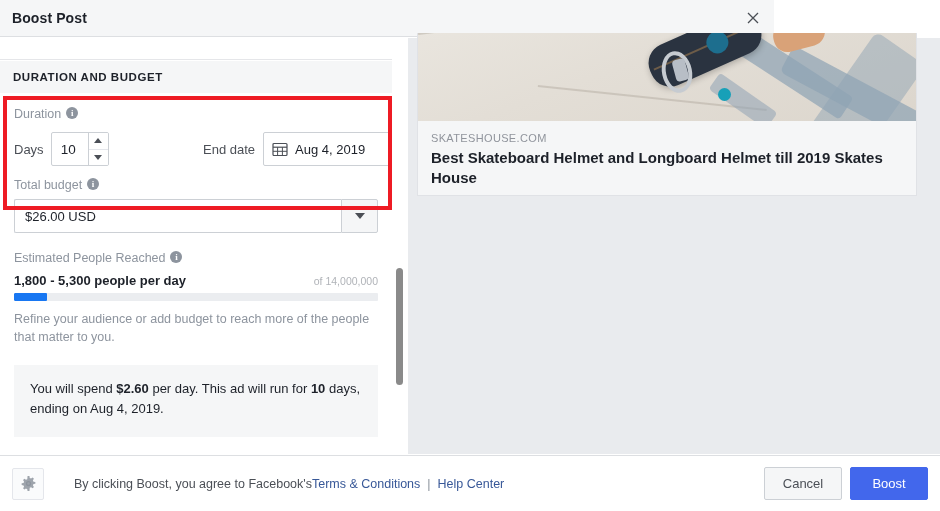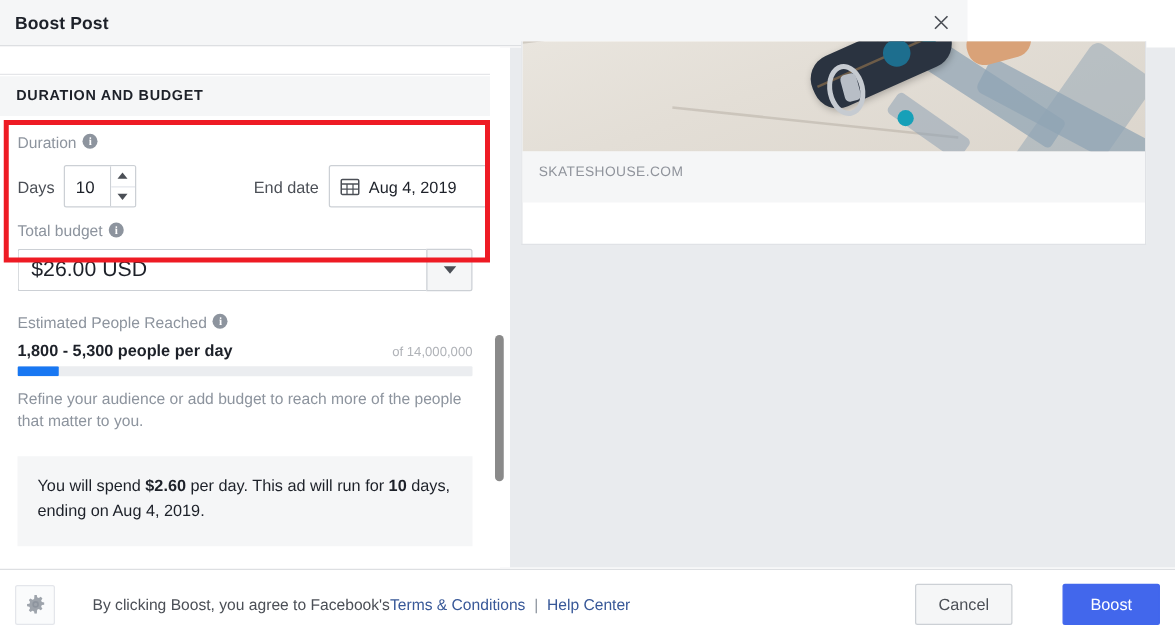--- a/index.html
+++ b/index.html
@@ -138,21 +138,21 @@
   .budget-label { position: absolute; left: 14px; top: 85px; }
   .budget-row {
     position: absolute; left: 14px; top: 106px;
     display: flex; width: 364px; height: 34px;
   }
   .budget-input {
     flex: 1; height: 34px;
     border: 1px solid #ccd0d5; border-right: none;
     border-radius: 2px 0 0 2px;
     background: #fff; padding: 4px 10px;
-    font-size: 17px; color: #1d2129; outline: none;
+    font-size: 13px; color: #1d2129; outline: none;
     font-family: "Liberation Sans", sans-serif;
   }
   .budget-dropdown {
     width: 37px; height: 34px;
     border: 1px solid #ccd0d5; border-radius: 0 2px 2px 0;
     background: #f5f6f7;
     display: flex; align-items: center; justify-content: center;
     cursor: pointer;
   }
   .caret {
@@ -346,21 +346,21 @@
   .btn {
     height: 33px; min-width: 78px;
     border-radius: 2px; font-size: 13px; font-weight: normal;
     cursor: pointer; font-family: "Liberation Sans", sans-serif;
     display: flex; align-items: center; justify-content: center;
   }
   .btn-cancel {
     background: #f5f6f7; border: 1px solid #ccd0d5; color: #4b4f56;
   }
   .btn-boost {
-    background: #4267ec; border: 1px solid #404040; color: #ffffff; margin-left: 32px;
+    background: #4267ec; border: 1px solid #404040; color: #ffffff;
   }
 </style>
 </head>
 <body>
 
 <div id="app">
 
   <div class="titlebar">
     <div class="titlebar-title">Boost Post</div>
     <button class="close-btn">
@@ -387,20 +387,21 @@
       <div class="foot"></div>
       <div class="deck">
         <div class="deck-stripe"></div>
         <div class="deck-dot"></div>
       </div>
       <div class="hand-loop"></div>
       <div class="hand-core"></div>
     </div>
     <div class="preview-meta">
       <div class="preview-domain">SKATESHOUSE.COM</div>
+      <div class="preview-title">Best Skateboard Helmet and Longboard Helmet till 2019 Skates House</div>
     </div>
   </div>
 
   <div class="left-panel">
     <div class="left-white-strip"></div>
 
     <div class="section-header">
       <span>DURATION AND BUDGET</span>
     </div>
 

